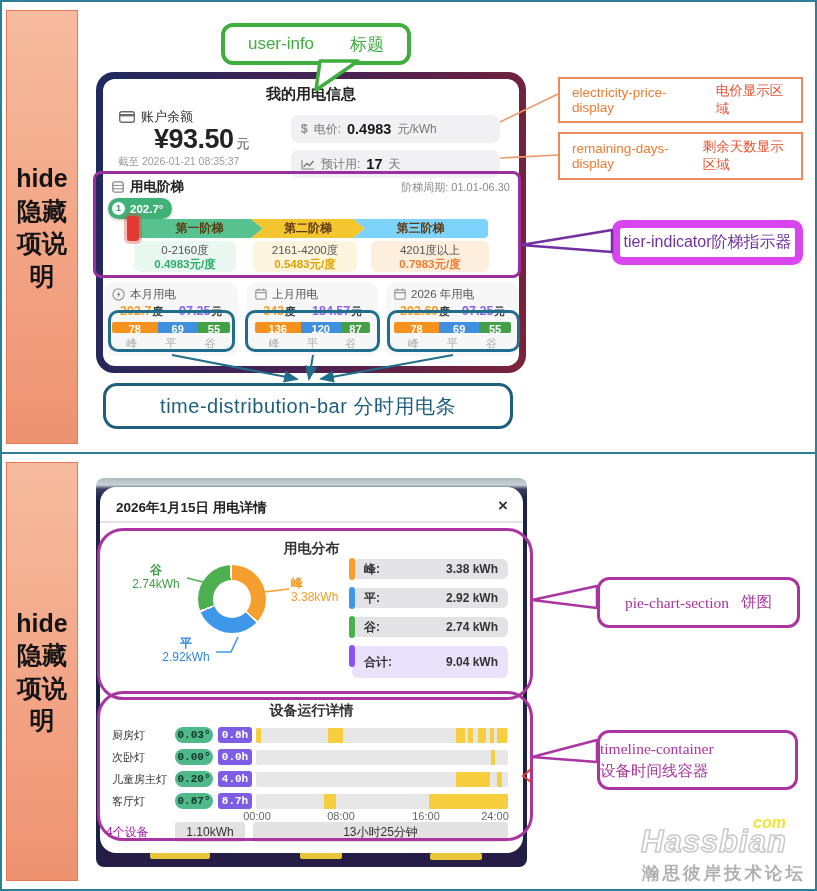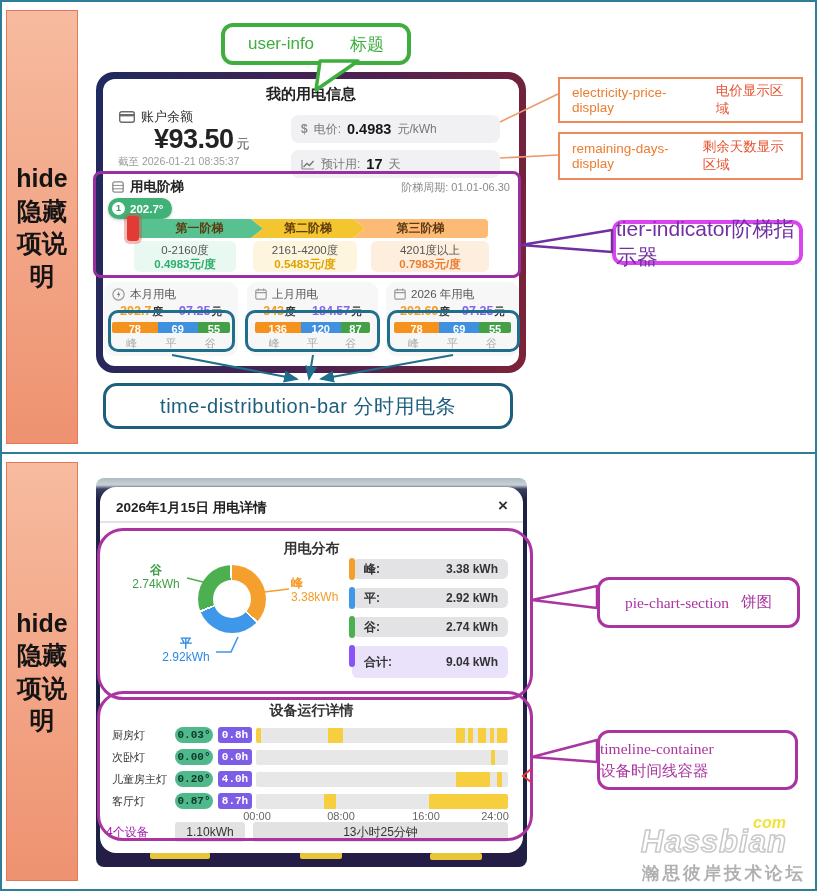--- a/index.html
+++ b/index.html
@@ -25,21 +25,21 @@
   .tier-period{font-size:11px;color:#8a8a8a;text-align:right;}
   .tier-badge{background:#41b277;border-radius:11px;display:flex;align-items:center;gap:5px;
               padding:0 9px 0 4px;color:#fff;font-size:11.5px;font-weight:bold;box-shadow:0 1px 3px rgba(0,0,0,.25);}
   .tier-badge .n{background:#fff;color:#2f9e64;width:13px;height:13px;border-radius:50%;
                  font-size:9px;line-height:13px;text-align:center;}
   .red-marker{background:#e23b35;border-radius:3px;box-shadow:0 0 0 3px rgba(226,59,53,.35);}
   .tseg{position:absolute;top:0;height:19px;line-height:19px;text-align:center;
         font-size:12px;font-weight:bold;color:#5d3a12;}
   .tseg.s1{background:#57c28f;clip-path:polygon(0 0,calc(100% - 12px) 0,100% 50%,calc(100% - 12px) 100%,0 100%);border-radius:4px 0 0 4px;}
   .tseg.s2{background:#f3c52f;clip-path:polygon(0 0,calc(100% - 12px) 0,100% 50%,calc(100% - 12px) 100%,0 100%,12px 50%);}
-  .tseg.s3{background:#fdba74;clip-path:polygon(0 0,100% 0,100% 100%,0 100%,12px 50%);border-radius:0 4px 4px 0;}
+  .tseg.s3{background:#7dd3fc;clip-path:polygon(0 0,100% 0,100% 100%,0 100%,12px 50%);border-radius:0 4px 4px 0;}
   .tbox{border-radius:6px;text-align:center;font-size:11.5px;color:#555;padding-top:2px;line-height:1.25;}
   .tbox b{font-size:11.5px;}
   .tbox.t1{background:#e9f8f0;} .tbox.t1 b{color:#2eae6c;}
   .tbox.t2{background:#fdf5dd;} .tbox.t2 b{color:#e0a400;}
   .tbox.t3{background:#fdeedd;} .tbox.t3 b{color:#ed7d31;}
   .stat-card{background:#f7f7f8;border-radius:10px;padding:5px 8px;display:flex;flex-direction:column;}
   .stat-head{display:flex;align-items:center;gap:5px;font-size:11.5px;color:#555;height:14px;}
   .stat-vals{display:flex;justify-content:space-around;align-items:baseline;margin-top:3px;height:14px;font-size:12.5px;}
   .v-kwh{color:#f59d1f;font-weight:bold;} .v-cost{color:#8a63f2;font-weight:bold;}
   .v-unit{color:#333;font-size:10.5px;font-weight:bold;margin-left:1px;}
@@ -47,22 +47,22 @@
   .stat-bar .seg{color:#fff;font-size:11px;font-weight:bold;text-align:center;line-height:15px;flex-basis:0;}
   .stat-labels{display:flex;margin-top:3px;font-size:11px;color:#a9a9a9;}
   .stat-labels span{flex:1;text-align:center;}
   
   .callout-green{background:#fff;border:4px solid #3fae3f;border-radius:12px;color:#3fae3f;
                  font-size:17px;display:flex;align-items:center;justify-content:center;gap:36px;}
   .box-orange{background:#fff;border:2px solid #ed8a5a;display:flex;align-items:center;gap:20px;
               padding:0 12px;font-size:13.5px;color:#ed7d31;}
   .box-orange .cn{color:#e8502e;}
   .outline-purple{border:3px solid #9b2fa0;border-radius:8px;}
-  .bubble-purple{background:#fff;border:4px solid #d946ef;border-radius:10px;color:#7030a0;
-                 font-size:21px;display:flex;align-items:center;justify-content:center;}
+  .bubble-purple{background:#fff;border:8px solid #d946ef;border-radius:10px;color:#7030a0;
+                 font-size:16px;display:flex;align-items:center;justify-content:center;}
   .outline-teal{border:3px solid #1f6e8c;border-radius:10px;}
   .box-teal{background:#fff;border:3px solid #1d5f7d;border-radius:14px;color:#1d5f7d;
             font-size:20px;display:flex;align-items:center;justify-content:center;letter-spacing:.5px;}
   .outline-magenta{border:3px solid #aa35a0;border-radius:26px;}
   .bubble-magenta{background:#fff;border:3px solid #aa35a0;border-radius:12px;color:#aa35a0;
                   font-size:15.5px;display:flex;align-items:center;justify-content:center;font-family:Liberation Serif, serif;}
   .bubble-magenta.two{flex-direction:column;align-items:flex-start;justify-content:center;
                       line-height:1.45;}
   
   .backdrop{background:linear-gradient(180deg,#aebcc2 0px,#c9d1d5 7px,#3a4061 11px,#1d2145 22px,#1d2145 100%);border-radius:8px;}

